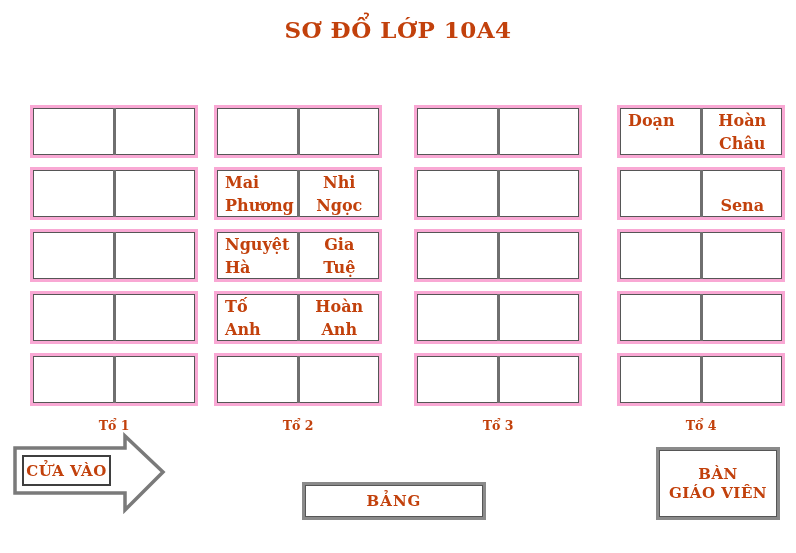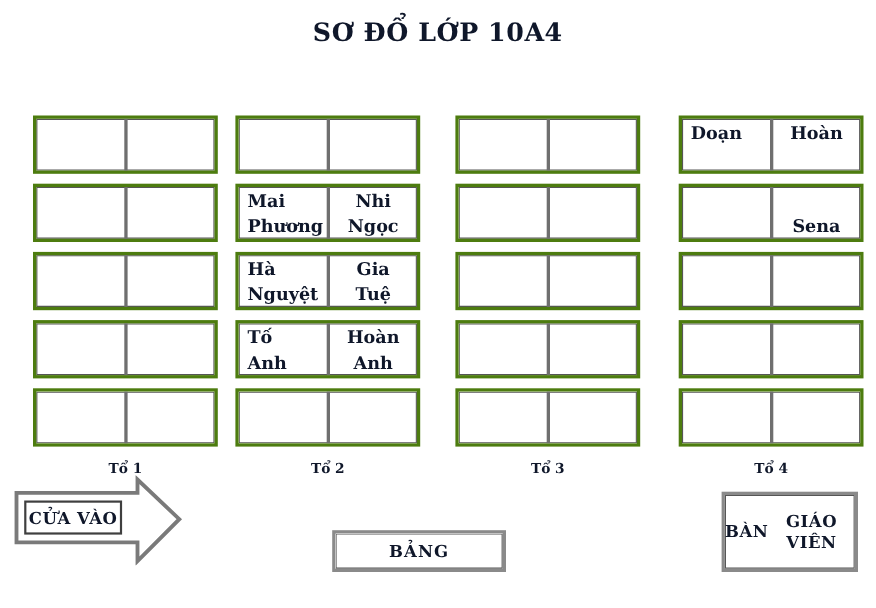--- a/index.html
+++ b/index.html
@@ -2,21 +2,21 @@
 <html><head>
 <meta charset="utf-8">
 <style>
   html, body { margin: 0; padding: 0; background: #ffffff; }
   .canvas {
     position: relative;
     width: 796px;
     height: 553px;
     background: #ffffff;
     font-family: "DejaVu Serif", "Liberation Serif", serif;
-    color: #0f172a;
+    color: #c2410c;
     overflow: hidden;
   }
   .title {
     position: absolute;
     top: 16px;
     left: 0;
     width: 100%;
     text-align: center;
     font-size: 23px;
     font-weight: bold;
@@ -26,21 +26,21 @@
   .group { position: absolute; top: 0; width: 168px; }
   .group:nth-child(1) { left: 14px; padding-left: 16px; }
   .group:nth-child(2) { left: 214px; }
   .group:nth-child(3) { left: 414px; }
   .group:nth-child(4) { left: 617px; }
   .desk {
     box-sizing: border-box;
     height: 53px;
     margin-bottom: 9px;
     background: #ffffff;
-    border: 3px solid #4d7c0f;
+    border: 3px solid #f9a8d4;
     box-shadow: inset 0 0 0 1px #565656;
     display: flex;
   }
   .seat {
     flex: 1 1 50%;
     display: flex;
     flex-direction: column;
     justify-content: flex-start;
     padding-top: 1px;
     font-weight: bold;
@@ -58,29 +58,29 @@
     font-size: 12.5px;
     font-weight: bold;
   }
   .outlined-box {
     position: absolute;
     box-sizing: border-box;
     background: #ffffff;
     border: 3px solid #8a8a8a;
     box-shadow: inset 0 0 0 1px #565656;
     display: flex;
-    flex-direction: row;
+    flex-direction: column;
     align-items: center;
     justify-content: center;
     font-weight: bold;
     text-align: center;
   }
   .board {
     left: 302px; top: 482px;
-    width: 158px; height: 38px;
+    width: 184px; height: 38px;
     font-size: 15px;
     letter-spacing: 1px;
   }
   .teacher {
     left: 656px; top: 447px;
     width: 124px; height: 73px;
     font-size: 15px;
     line-height: 19px;
     letter-spacing: 0.5px;
   }
@@ -177,22 +177,22 @@
             <div class="line">Mai</div>
             <div class="line">Phương</div>
           </div>
           <div class="seat right align-center">
             <div class="line">Nhi</div>
             <div class="line">Ngọc</div>
           </div>
         </div>
         <div class="desk">
           <div class="seat left align-left">
+            <div class="line">Nguyệt</div>
             <div class="line">Hà</div>
-            <div class="line">Nguyệt</div>
           </div>
           <div class="seat right align-center">
             <div class="line">Gia</div>
             <div class="line">Tuệ</div>
           </div>
         </div>
         <div class="desk">
           <div class="seat left align-left">
             <div class="line">Tố</div>
             <div class="line">Anh</div>
@@ -267,20 +267,21 @@
         </div>
         <div class="group-label">Tổ 3</div>
       </div>
       <div class="group">
         <div class="desk">
           <div class="seat left align-left">
             <div class="line">Doạn</div>
           </div>
           <div class="seat right align-center">
             <div class="line">Hoàn</div>
+            <div class="line">Châu</div>
           </div>
         </div>
         <div class="desk">
           <div class="seat left align-center">
             <div class="line"></div>
             <div class="line"></div>
           </div>
           <div class="seat right align-center">
             <div class="line"></div>
             <div class="line">Sena</div>

